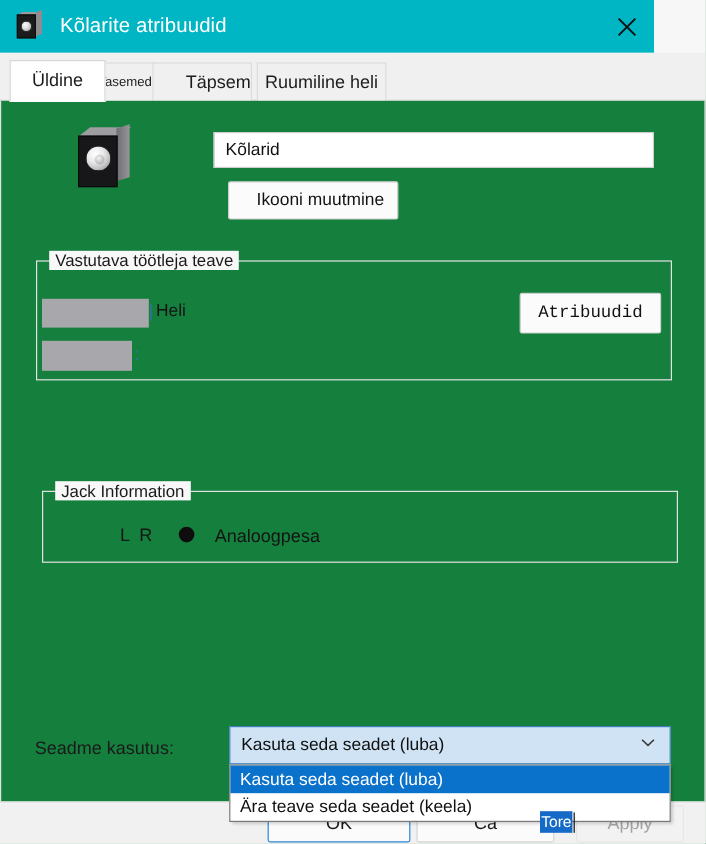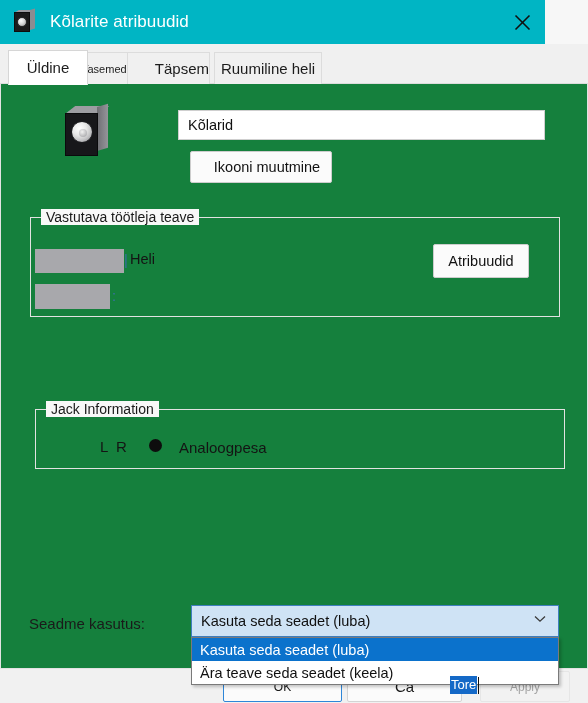--- a/index.html
+++ b/index.html
@@ -221,28 +221,28 @@
     position: absolute; left: 112px; top: 288px;
     font-size: 14.5px; color: #3a6ea5;
   }
   #ghost-bar {
     position: absolute; left: 124px; top: 252px;
     font-size: 14.5px; color: #3a6ea5;
   }
 
   #properties-button {
     position: absolute; left: 433px; top: 244px;
-    width: 96px; height: 34px;
+    width: 118px; height: 34px;
     background: #fbfbfb;
     border: 1px solid #cdcdcd;
     border-radius: 2px;
     font-size: 14.5px;
     color: #121212;
     cursor: pointer;
-    font-family: Liberation Sans, sans-serif;
+    font-family: Liberation Mono, monospace;
     text-align: center;
   }
 
   
   #jack-lr {
     position: absolute; left: 100px; top: 438px;
     font-size: 15px; color: #141414; letter-spacing: 2px;
   }
   #jack-dot {
     position: absolute; left: 149px; top: 439px;
@@ -311,21 +311,21 @@
     background: #f1f1f1;
     border-top: 1px solid #e3e3e3;
   }
   .footer-button {
     position: absolute; top: 2px;
     height: 31px;
     background: #fbfbfb;
     border: 1px solid #cdcdcd;
     border-radius: 2px;
     font-family: "Liberation Sans", sans-serif;
-    font-size: 12px;
+    font-size: 15px;
     color: #1a1a1a;
     cursor: pointer;
     display: flex; align-items: center; justify-content: center;
   }
   #ok-button     { left: 223px; width: 119px; border: 1px solid #2e86d8; }
   #cancel-wrap {
     position: absolute; left: 347px; top: 2px;
     width: 115px; height: 31px;
   }
   #cancel-inner {

